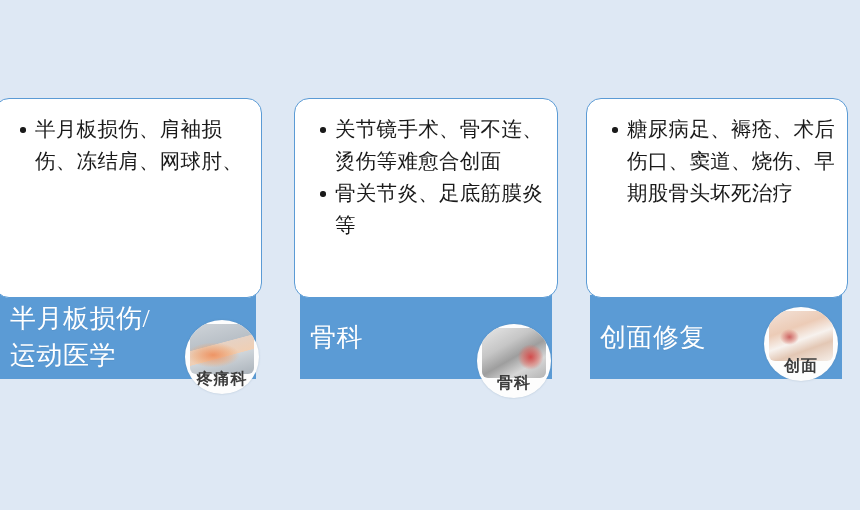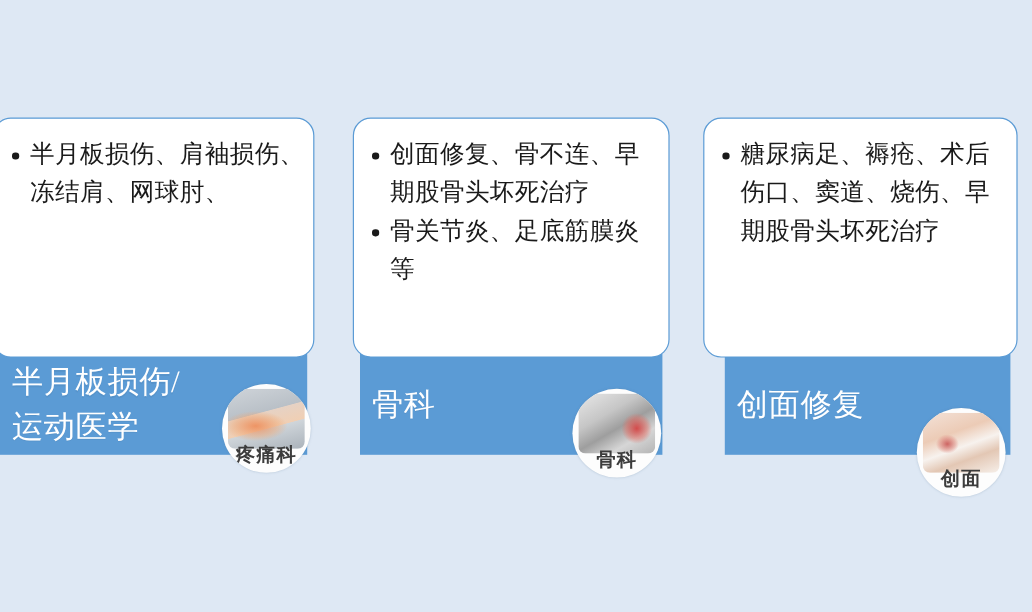--- a/index.html
+++ b/index.html
@@ -52,21 +52,21 @@
     padding: 14px 6px 0 30px;
     list-style: none;
   }
   .bullets li {
     position: relative;
     font-size: 20.5px;
     line-height: 32px;
     color: #1a1a1a;
     letter-spacing: 0.3px;
     white-space: normal;
-    margin: 0 0 0 0;
+    margin: 0 0 0 10px;
   }
   .bullets li::before {
     content: "";
     position: absolute;
     left: -15px;
     top: 14px;
     width: 5.5px;
     height: 5.5px;
     border-radius: 50%;
     background: #1a1a1a;
@@ -75,21 +75,21 @@
   
   .footer {
     position: absolute;
     top: 197px;
     height: 84px;
     background: #5b9bd5;
     z-index: 1;
   }
   .card-1 .footer { left: 6px;  right: 6px; }
   .card-2 .footer { left: 6px;  right: 6px; }
-  .card-3 .footer { left: 18px;  right: 6px; text-align: right; }
+  .card-3 .footer { left: 4px;  right: 6px; text-align: right; }
 
   .footer-title {
     position: absolute;
     left: 10px;
     top: 50%;
     transform: translateY(-50%);
     color: #ffffff;
     font-size: 26px;
     line-height: 37px;
     letter-spacing: 0.5px;
@@ -103,21 +103,21 @@
     width: 74px;
     height: 74px;
     border-radius: 50%;
     background: #fdfdfd;
     z-index: 5;
     box-shadow: 0 0 2px rgba(90,120,150,0.35);
     overflow: hidden;
   }
   .card-1 .badge { left: 191px; top: 222px; }
   .card-2 .badge { left: 183px; top: 226px; }
-  .card-3 .badge { left: 178px; top: 242px; }
+  .card-3 .badge { left: 178px; top: 209px; }
 
   .badge-photo {
     position: absolute;
     left: 5px;
     top: 4px;
     width: 64px;
     height: 50px;
     border-radius: 6px;
     overflow: hidden;
   }
@@ -169,21 +169,21 @@
     </div>
     <div class="badge">
       <div class="badge-photo photo-pain"></div>
       <div class="badge-caption">疼痛科</div>
     </div>
   </div>
 
   <div class="card card-2">
     <div class="panel">
       <ul class="bullets">
-        <li>创面修复、骨不连、早期股骨头坏死治疗</li>
+        <li>关节镜手术、骨不连、烫伤等难愈合创面</li>
         <li>骨关节炎、足底筋膜炎等</li>
       </ul>
     </div>
     <div class="footer">
       <div class="footer-title">骨科</div>
     </div>
     <div class="badge">
       <div class="badge-photo photo-bone"></div>
       <div class="badge-caption">骨科</div>
     </div>

